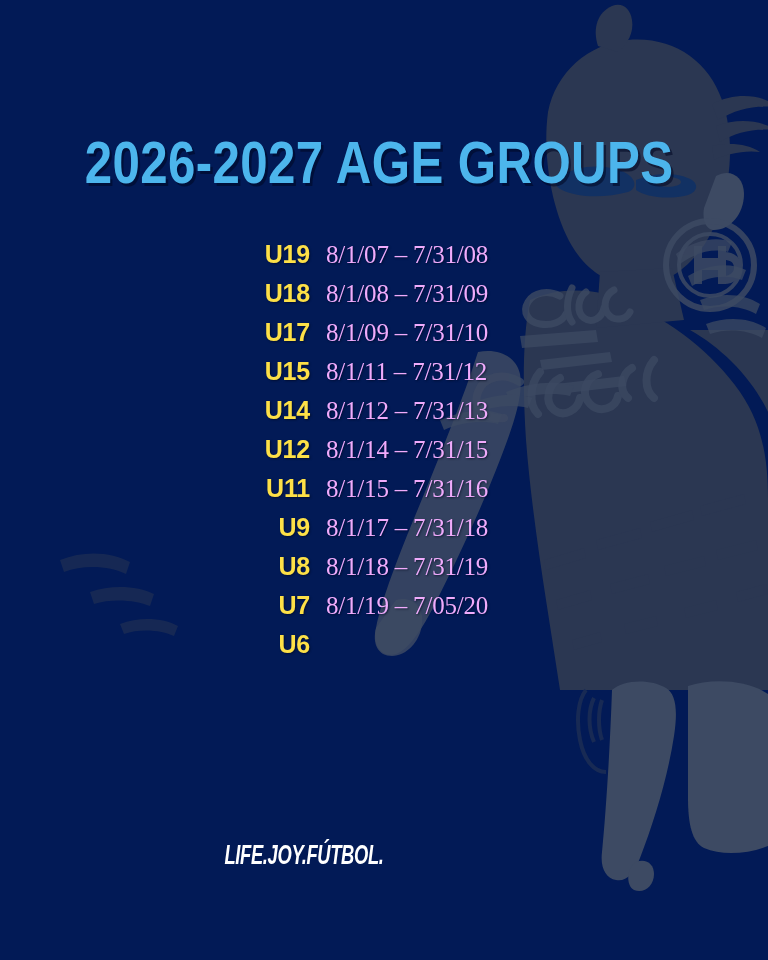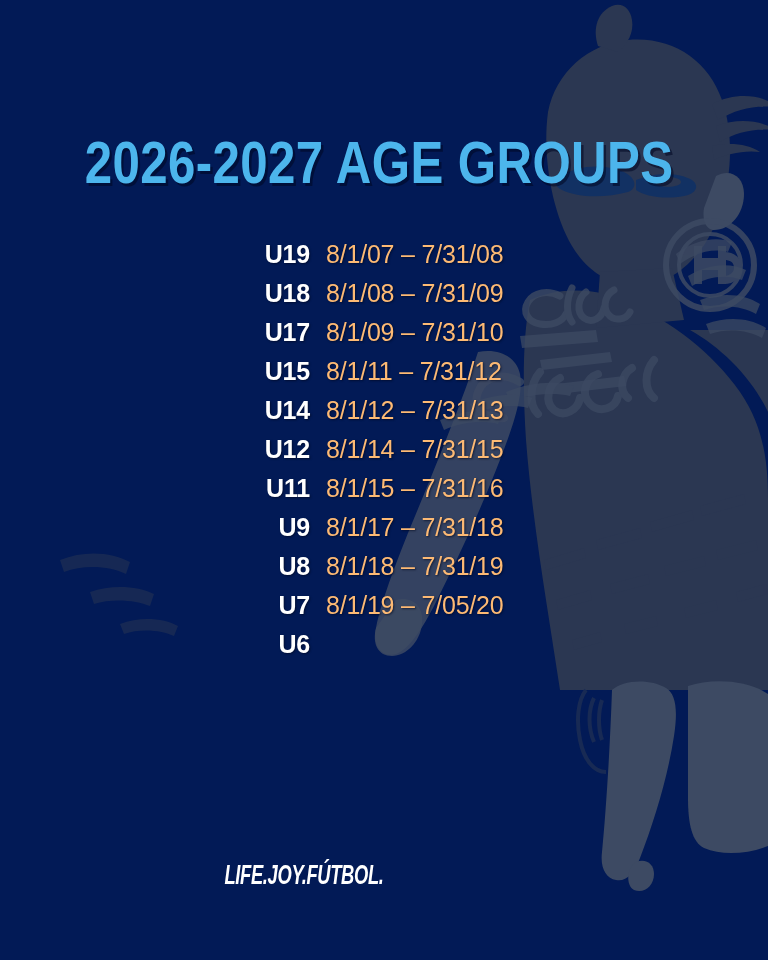--- a/index.html
+++ b/index.html
@@ -66,41 +66,42 @@
   .group-row {
     display: flex;
     align-items: baseline;
     justify-content: flex-start;
     height: 39px;
     padding-left: 242px;
   }
   .group-label {
     width: 68px;
     text-align: right;
-    color: #ffffff;
+    color: #fde047;
     font-size: 25px;
     font-weight: bold;
     letter-spacing: -0.2px;
     text-shadow: 1px 1px 2px rgba(0, 6, 28, 0.6);
   }
   .group-dates {
     margin-left: 16px;
-    color: #fdba74;
+    color: #f0abfc;
     font-size: 25px;
     font-weight: normal;
     letter-spacing: -0.2px;
     white-space: nowrap;
     text-shadow: 1px 1px 2px rgba(0, 6, 28, 0.6);
+    font-family: Liberation Serif, serif;
   }
 
   
   .tagline-wrap {
     position: absolute;
     left: 0;
-    top: 860px;
+    top: 840px;
     width: 609px;
     text-align: center;
     z-index: 5;
   }
   .tagline {
     display: inline-block;
     color: #ffffff;
     font-family: "Liberation Sans Narrow", "Liberation Sans", sans-serif;
     font-size: 27px;
     font-weight: bold;

